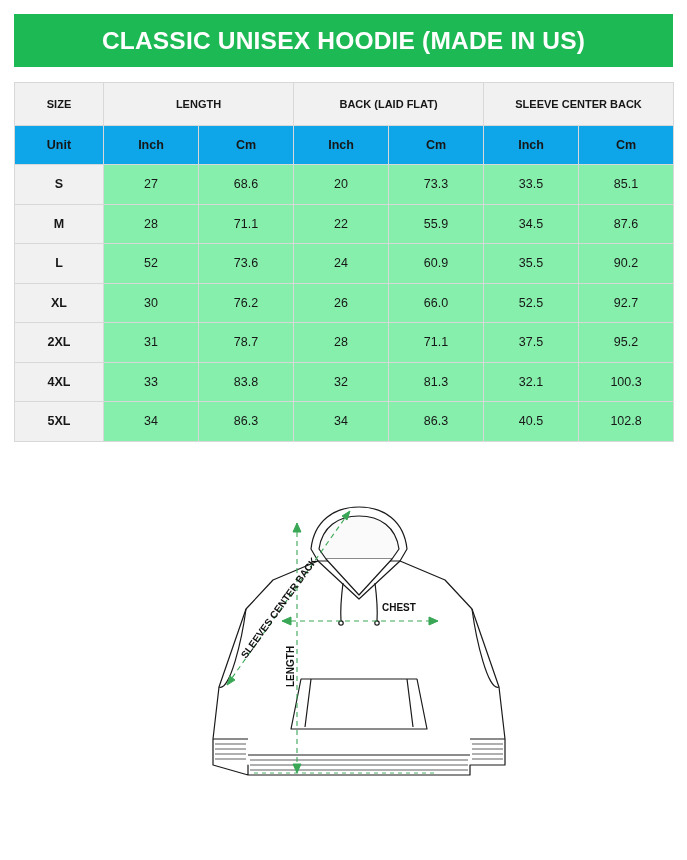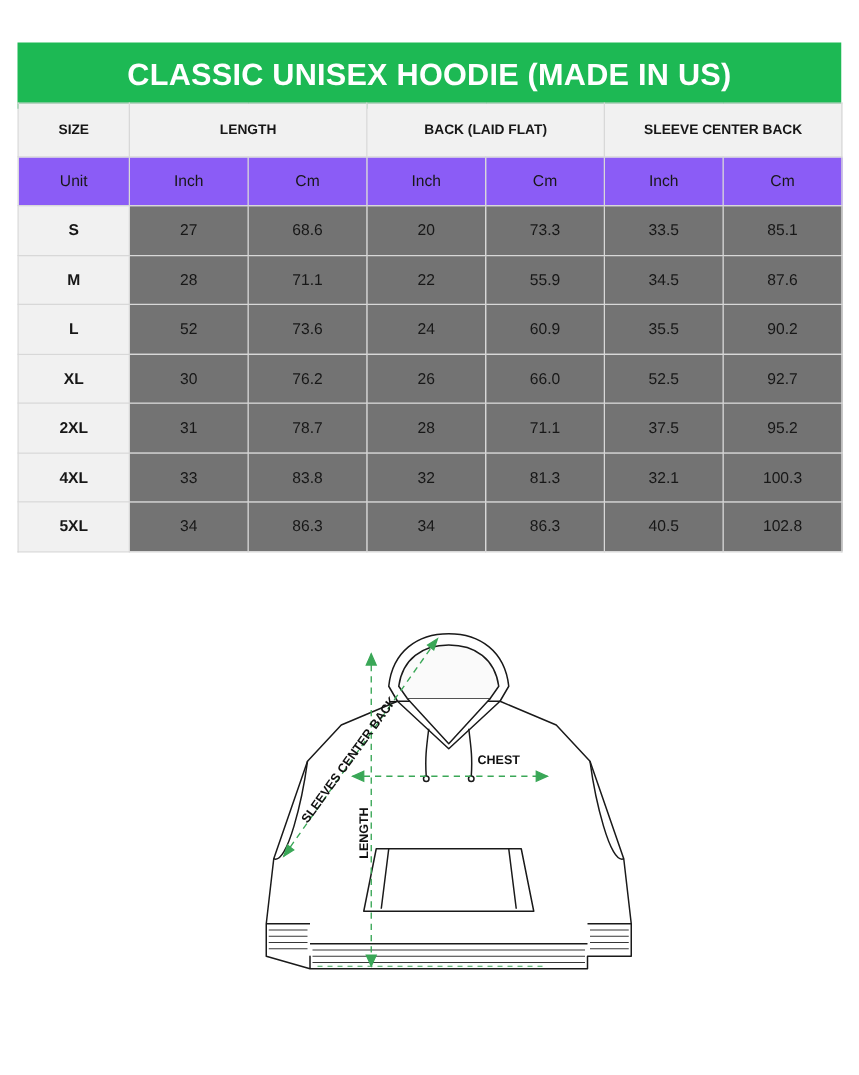--- a/index.html
+++ b/index.html
@@ -24,21 +24,20 @@
   .header-banner {
     position: absolute;
     left: 14px;
     top: 14px;
     width: 659px;
     height: 53px;
     background: #1db954;
     display: flex;
     align-items: center;
     justify-content: center;
-    margin-top: 20px;
   }
   .header-title {
     color: #ffffff;
     font-size: 24.5px;
     font-weight: bold;
     letter-spacing: 0.2px;
     text-align: center;
     white-space: nowrap;
   }
   
@@ -62,30 +61,30 @@
     height: 38.5px;
     padding: 0;
   }
   table.size-table thead tr:first-child th {
     background: #f1f1f1;
     font-weight: bold;
     font-size: 11px;
     height: 42px;
   }
   table.size-table thead tr.unit-row th {
-    background: #8b5cf6;
-    font-weight: normal;
+    background: #0ea5e9;
+    font-weight: bold;
     height: 38px;
   }
   table.size-table tbody td.size-cell {
     background: #f1f1f1;
     font-weight: bold;
   }
   table.size-table tbody td {
-    background: #737373;
+    background: #86efac;
   }
   col.c-size { width: 89px; }
   col.c-std  { width: 95px; }
   
   .diagram {
     position: absolute;
     left: 14px;
     top: 487px;
     width: 659px;
     height: 320px;

